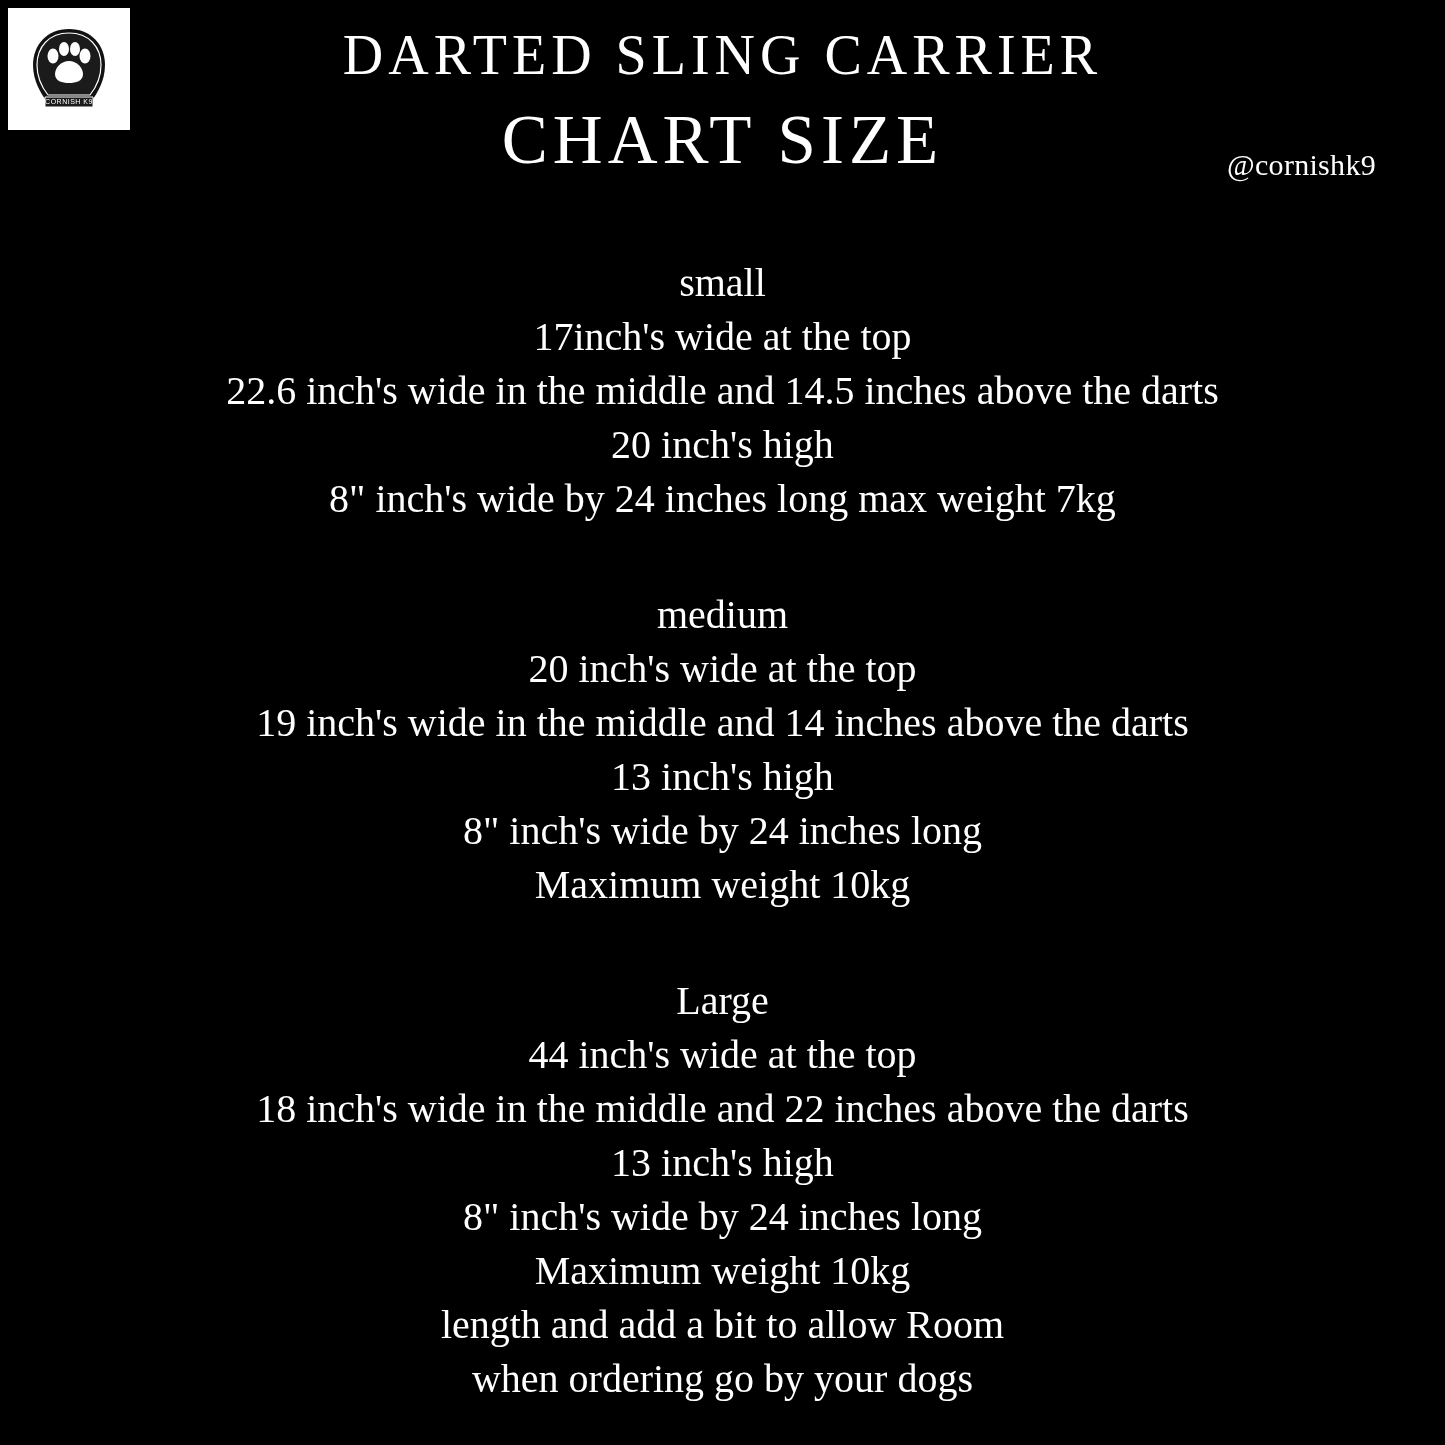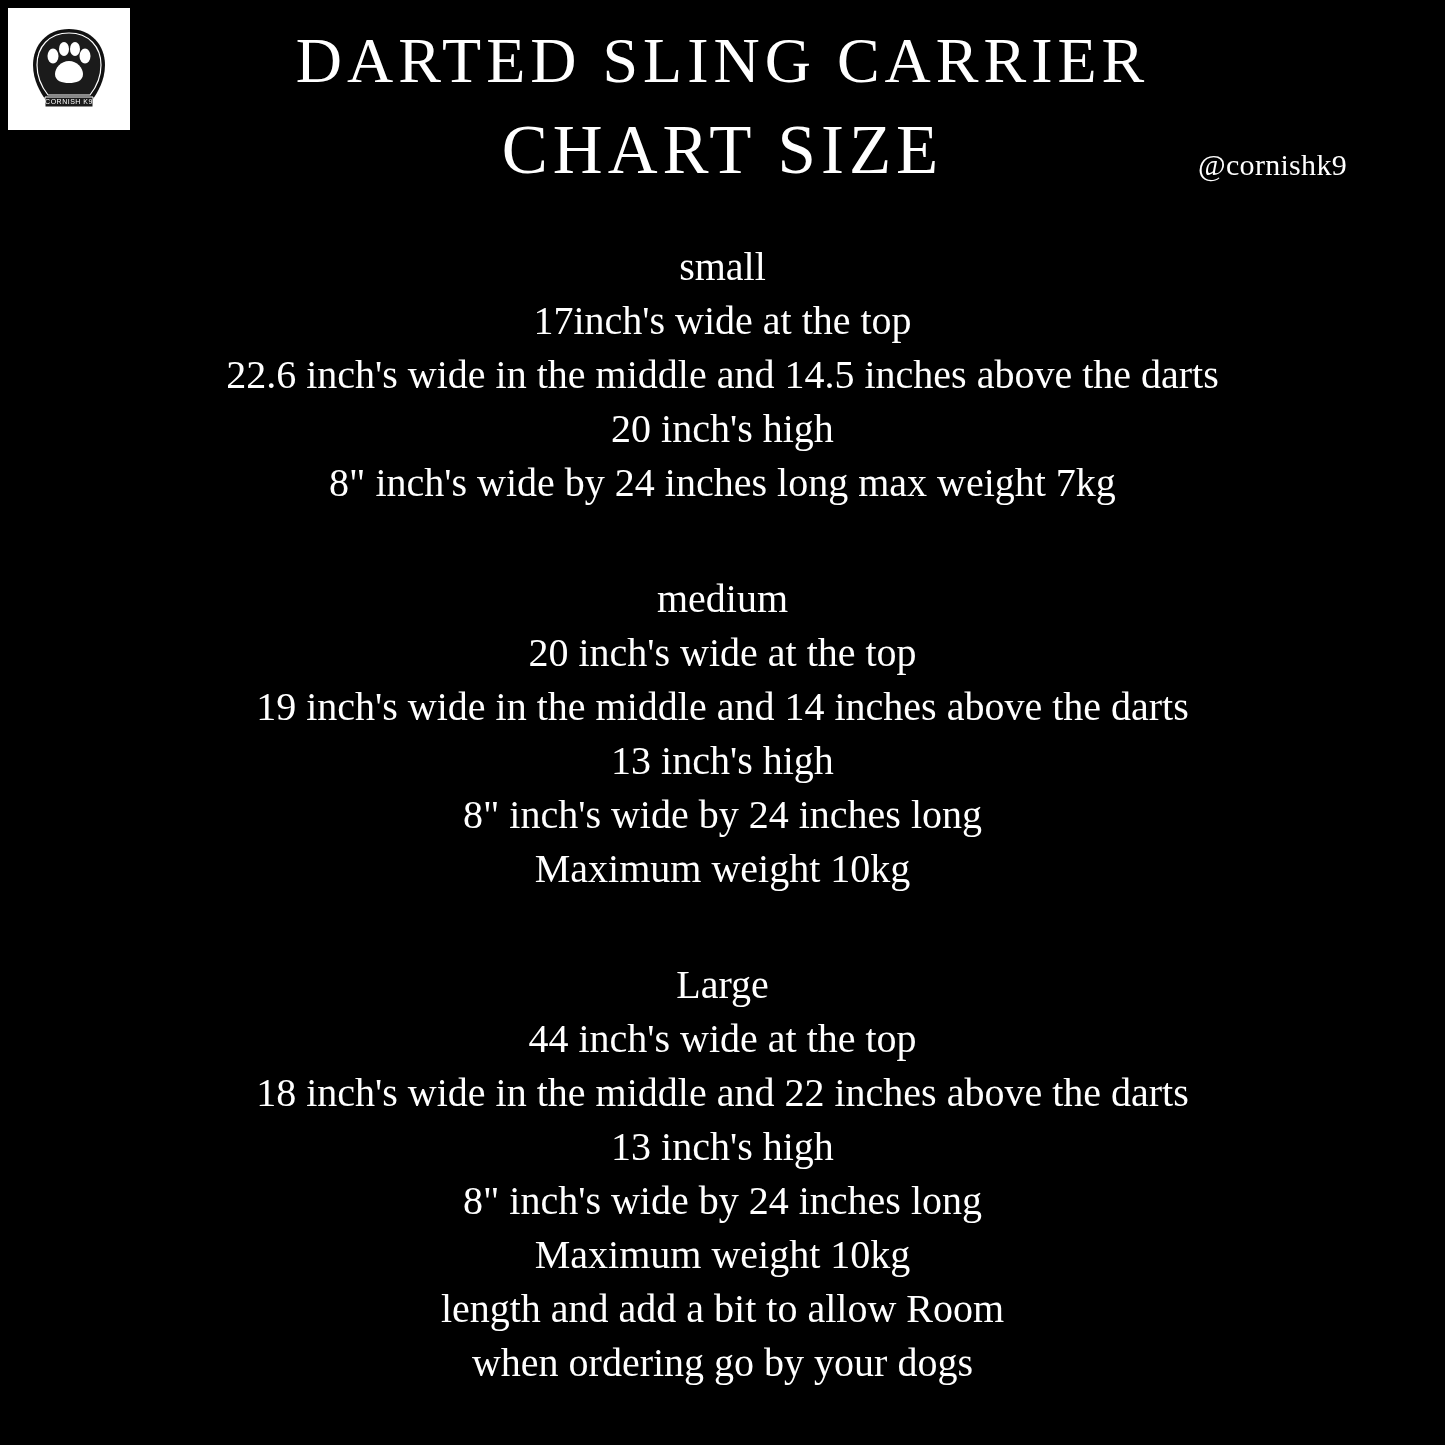--- a/index.html
+++ b/index.html
@@ -55,39 +55,39 @@
   .title-line {
     font-family: "Liberation Serif", serif;
     font-weight: 400;
     font-size: 74px;
     line-height: 1.35;
     letter-spacing: 5px;
     text-transform: uppercase;
     color: #ffffff;
     white-space: nowrap;
   }
-  .title-line.l1 { font-size: 64px; }
+  .title-line.l1 { font-size: 56px; }
   .title-line.l2 { font-size: 69px; }
 
   .handle {
     position: absolute;
-    right: 98px;
+    right: 69px;
     top: 148px;
     font-family: "Liberation Serif", serif;
     font-size: 30px;
     color: #ffffff;
     letter-spacing: 0.3px;
   }
 
   
   .content {
     position: absolute;
     left: 0;
     right: 0;
-    top: 240px;
+    top: 256px;
     text-align: center;
   }
   .block { margin: 0; }
   .line {
     font-family: "Liberation Serif", serif;
     font-size: 40px;
     line-height: 54px;
     color: #ffffff;
     white-space: nowrap;
   }

